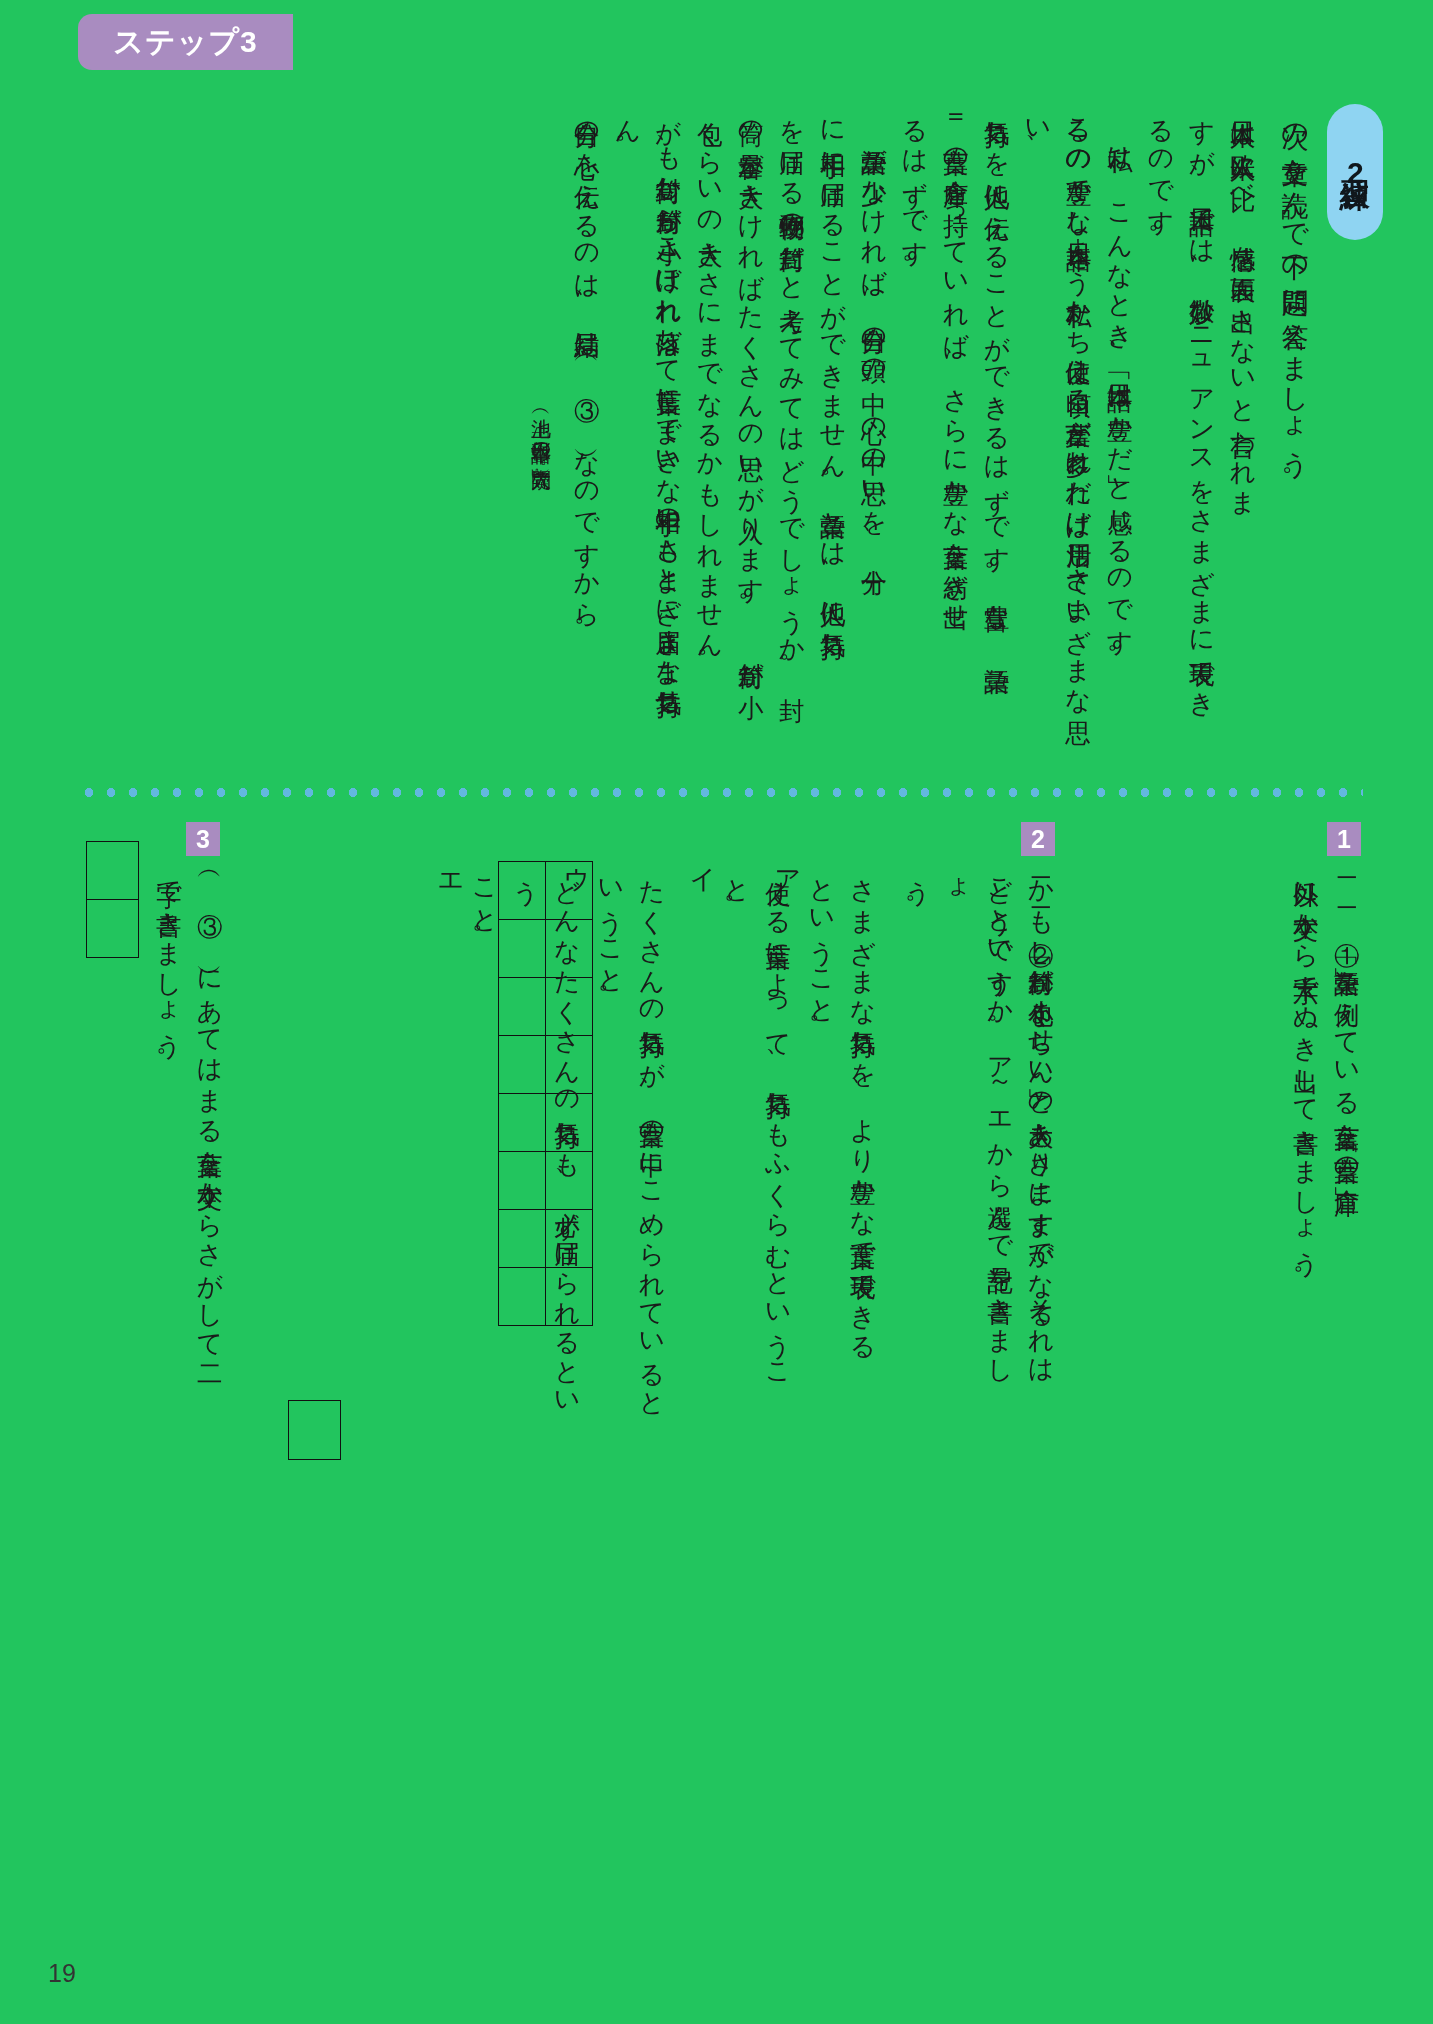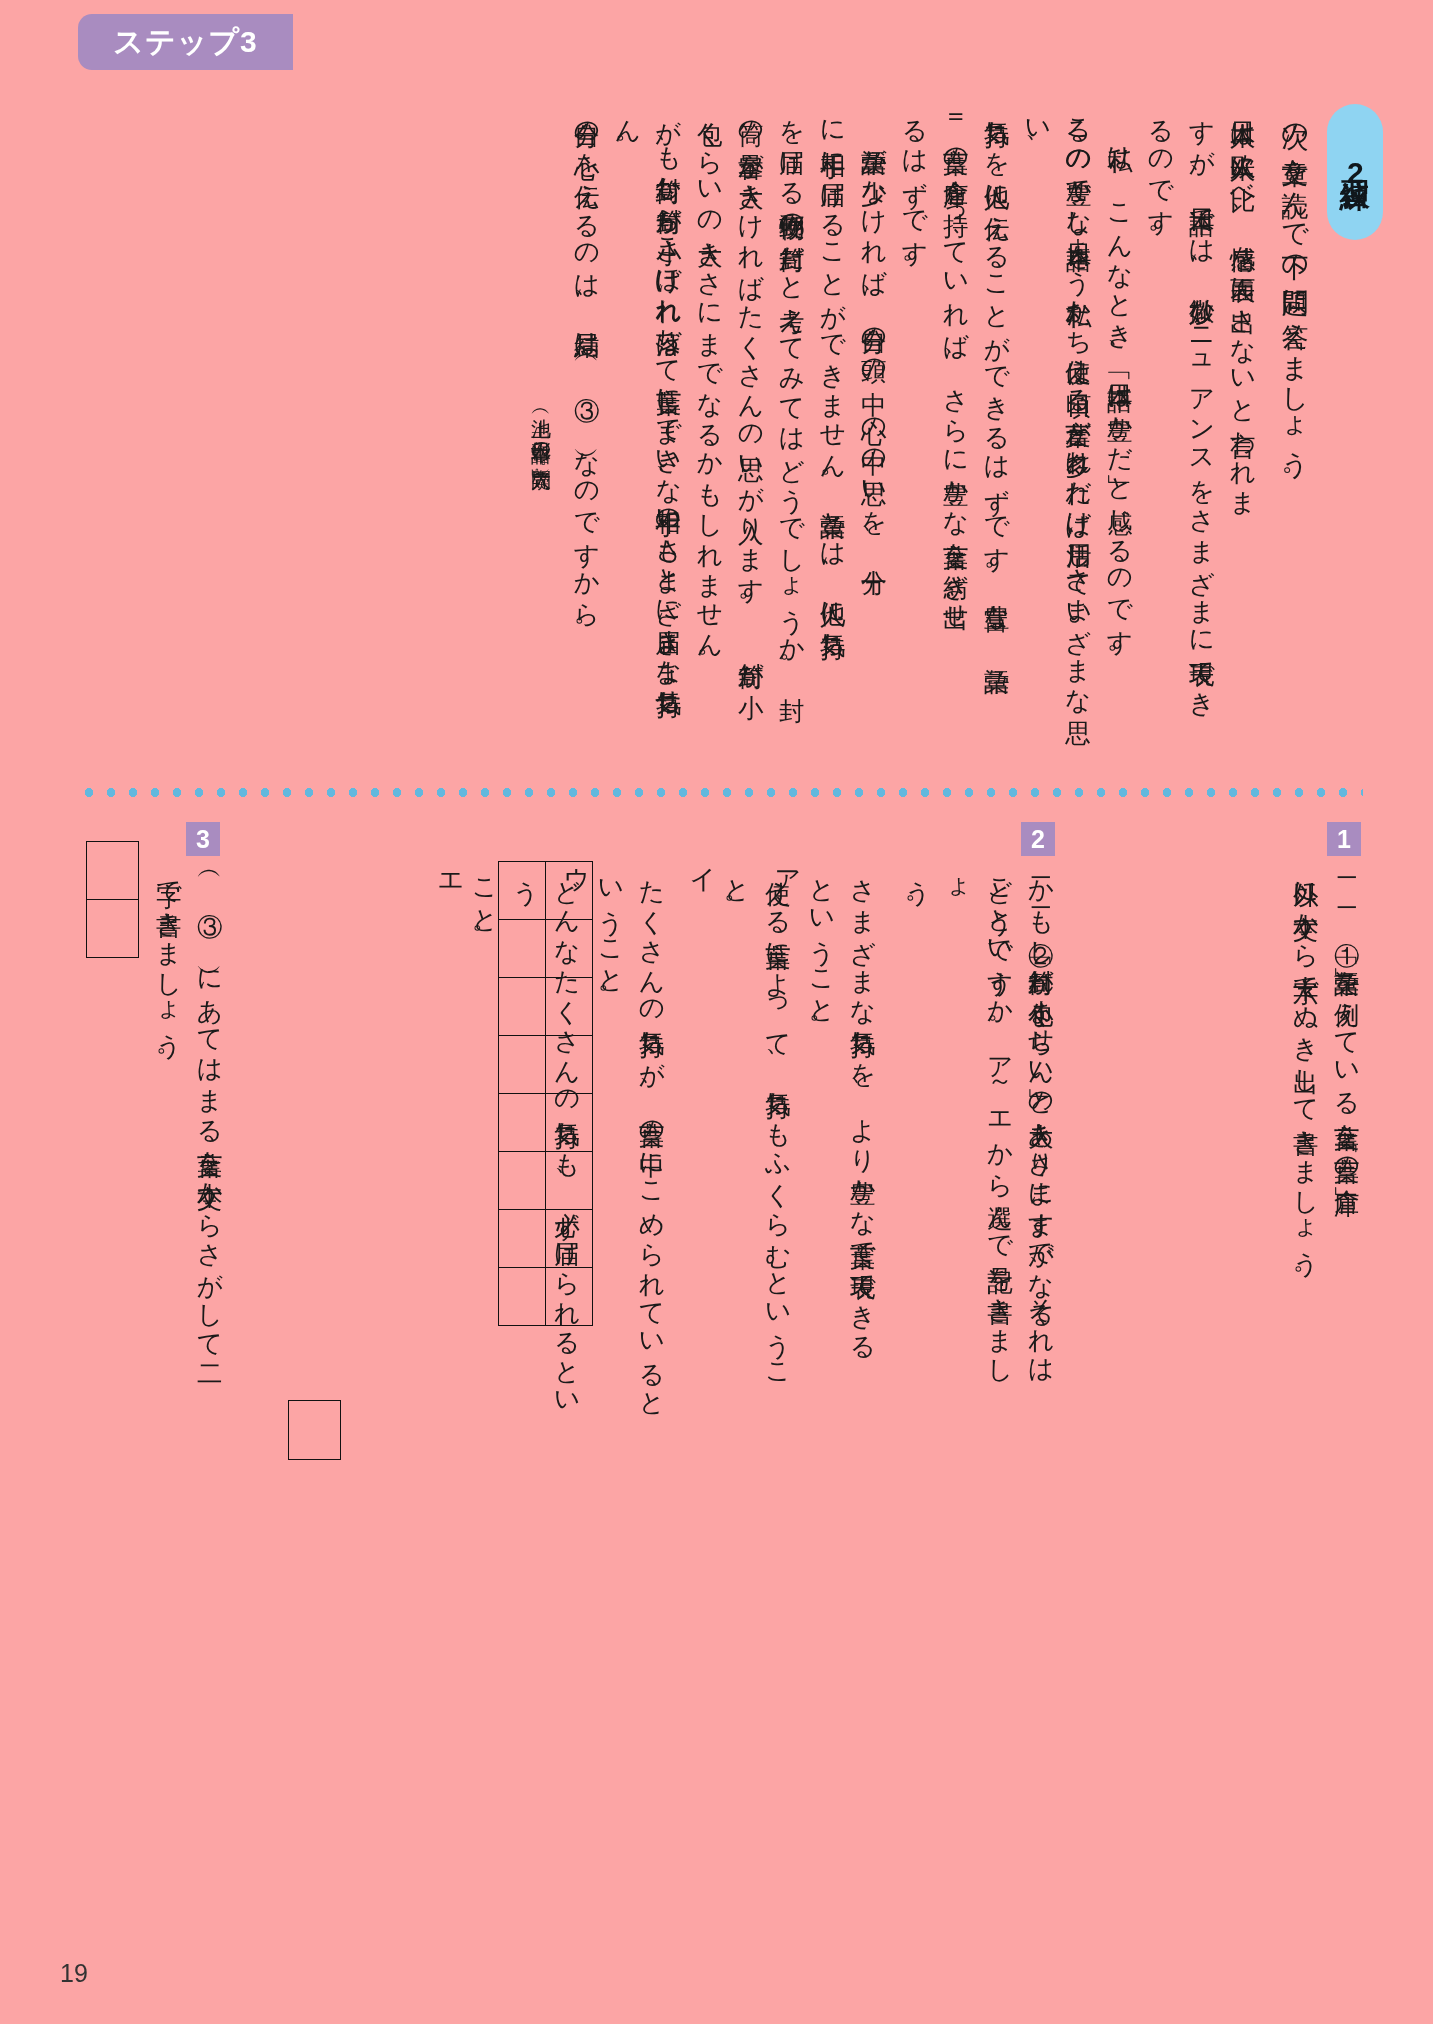--- a/index.html
+++ b/index.html
@@ -8,21 +8,21 @@
     background: #ffffff;
   }
   body {
     font-family: "Liberation Serif", "DejaVu Serif", serif;
     color: #1a1a1a;
   }
   #page {
     position: relative;
     width: 1433px;
     height: 2024px;
-    background: #fca5a5;
+    background: #22c55e;
     overflow: hidden;
   }
 
   
   .header {
     position: absolute;
     left: 78px;
     top: 14px;
     width: 1280px;
     height: 56px;
@@ -198,21 +198,21 @@
   .choice-label {
     position: absolute;
     font-family: "Liberation Serif", "DejaVu Serif", serif;
     font-size: 26px;
     font-weight: normal;
   }
 
   
   .pagenum {
     position: absolute;
-    left: 60px;
+    left: 48px;
     bottom: 36px;
     font-family: "Liberation Sans", "DejaVu Sans", sans-serif;
     font-size: 25px;
     color: #333;
   }
 </style>
 </head>
 <body>
 
 <div id="page">

